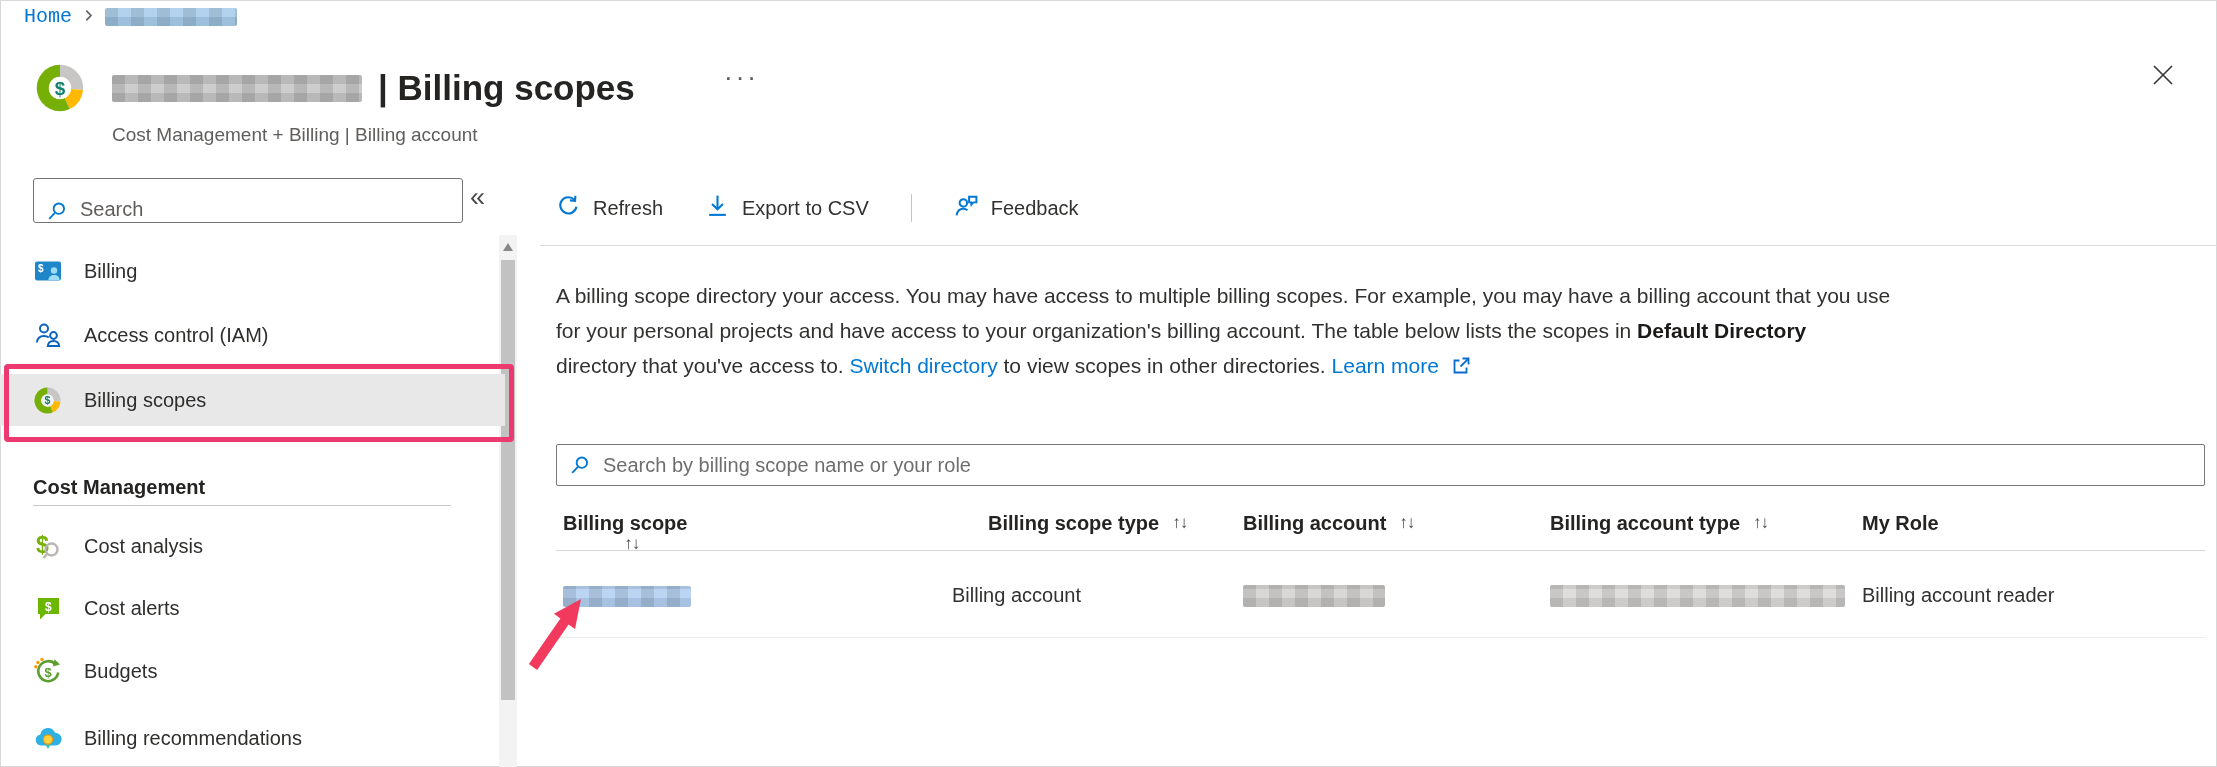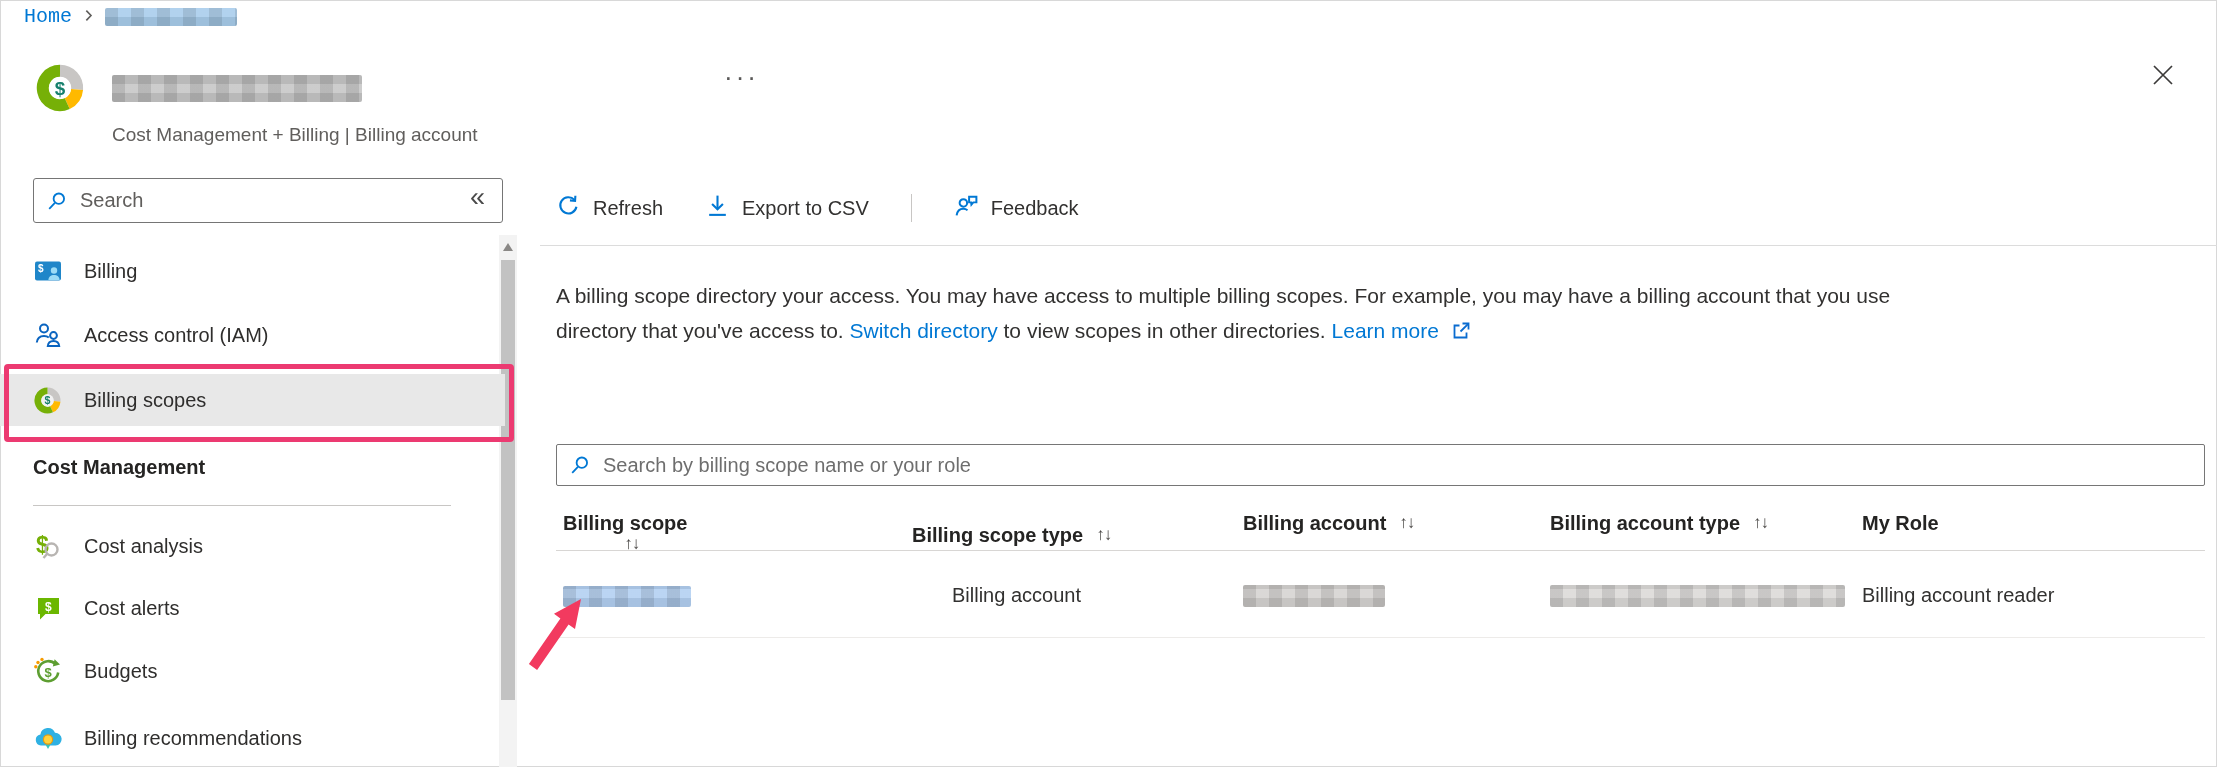--- a/index.html
+++ b/index.html
@@ -24,34 +24,34 @@
   .rd-lgray{background-color:#dcdad8;}
   
   .crumb{left:24px;top:5px;font-size:20px;display:flex;align-items:center;gap:10px;font-family:Liberation Mono, monospace;}
   
   .titlebar{left:112px;top:66px;display:flex;align-items:center;height:44px;}
   .title-text{font-size:35px;font-weight:600;color:#252423;white-space:nowrap;margin-left:16px;}
   .subtitle{left:112px;top:124px;font-size:19px;color:#605e5c;text-align:right;}
   .more-btn{left:724px;top:62px;font-size:26px;color:#57565:;color:#595857;letter-spacing:3px;cursor:pointer;}
   .close-btn{left:2146px;top:58px;width:34px;height:34px;cursor:pointer;display:flex;align-items:center;justify-content:center;}
   
-  .side-search{left:33px;top:178px;width:470px;height:45px;border:1px solid #757575;border-radius:3px;
-    display:flex;align-items:center;box-sizing:border-box;background:#fff;}
+  .side-search{left:33px;top:178px;width:430px;height:45px;border:1px solid #757575;border-radius:3px;
+    display:flex;align-items:flex-end;box-sizing:border-box;background:#fff;}
   .side-search input{border:none;outline:none;flex:1;font-family:inherit;font-size:20px;color:#323130;margin-left:10px;background:transparent;}
   .side-search input::placeholder{color:#605e5c;}
   .collapse{left:470px;top:182px;font-size:27px;color:#4a4a4a;cursor:pointer;}
   .sb-track{left:499px;top:235px;width:18px;height:532px;background:#f3f3f3;}
   .sb-thumb{left:501px;top:260px;width:14px;height:440px;background:#c2c2c2;}
   .sb-up{left:503px;top:243px;width:0;height:0;border-left:5px solid transparent;border-right:5px solid transparent;border-bottom:8px solid #8a8886;}
   .nav-item{left:0;width:505px;height:52px;display:flex;align-items:center;padding-left:33px;box-sizing:border-box;
     font-size:20px;color:#2f2e2d;cursor:pointer;gap:22px;}
   .nav-item .nicon{width:29px;height:29px;flex:0 0 29px;display:flex;align-items:center;justify-content:center;}
   .nav-item.selected{background:#e8e8e8;}
   .annot-box{left:4px;top:364px;width:500px;height:68px;border:5px solid #ec3a71;border-radius:4px;pointer-events:none;}
-  .section-hdr{left:33px;top:456px;font-size:20px;font-weight:700;color:#252423;}
+  .section-hdr{left:33px;top:476px;font-size:20px;font-weight:700;color:#252423;}
   .section-div{left:33px;top:505px;width:418px;height:1px;background:#c8c6c4;}
   
   .toolbar{left:556px;top:186px;height:44px;display:flex;align-items:center;}
   .tb-btn{display:flex;align-items:center;gap:12px;margin-right:42px;cursor:pointer;font-size:20px;color:#323130;}
   .tb-div{width:1px;height:28px;background:#c8c6c4;margin-right:42px;}
   .tb-rule{left:540px;top:245px;width:1677px;height:1px;background:#dcdcdc;}
   .desc{left:556px;top:278px;font-size:21px;line-height:35px;color:#323130;}
   .desc div{white-space:nowrap;}
   .desc b{color:#1b1a19;}
   .main-search{left:556px;top:444px;width:1649px;height:42px;border:1px solid #767676;border-radius:2px;
@@ -83,20 +83,21 @@
     <svg width="48" height="48" viewBox="0 0 28 28">
       <path d="M14 4 A10 10 0 0 1 23.96 14.87" fill="none" stroke="#c8c6c4" stroke-width="7"></path>
       <path d="M23.96 14.87 A10 10 0 0 1 18.2 23.06" fill="none" stroke="#ffb900" stroke-width="7"></path>
       <path d="M18.2 23.06 A10 10 0 1 1 14 4" fill="none" stroke="#76b007" stroke-width="7"></path>
       <circle cx="14" cy="14" r="6.4" fill="#fff"></circle>
       <text x="14" y="18" text-anchor="middle" font-size="11" font-weight="700" fill="#17806d" font-family="Liberation Sans, sans-serif">$</text>
     </svg>
   </div>
   <div class="abs titlebar">
     <span class="redact rd-title" style="position:relative;display:inline-block;width:250px;height:27px;"></span>
+    <span class="title-text">| Billing scopes</span>
   </div>
   <div class="abs more-btn">···</div>
   <div class="abs close-btn">
     <svg width="26" height="26" viewBox="0 0 26 26">
         <path d="M4 4L22 22M22 4L4 22" stroke="#3b3a39" stroke-width="1.7" fill="none"></path>
       </svg>
   </div>
   <div class="abs subtitle">Cost Management + Billing | Billing account</div>
 
   <div class="abs side-search">
@@ -232,20 +233,21 @@
           <path d="M14.5 3.5h7v5.5h-3l-1.8 2.2-.3-2.2h-1.9z"></path>
         </svg>
       </span>
       <span>Feedback</span>
     </div>
   </div>
   <div class="abs tb-rule"></div>
 
   <div class="abs desc">
     <div><span>A billing scope directory your access. You may have access to multiple billing scopes. For example, you may have a billing account that you use</span></div>
+    <div><span>for your personal projects and have access to your organization's billing account. The table below lists the scopes in </span><b>Default Directory</b></div>
     <div><span>directory that you've access to. </span><span class="link">Switch directory</span><span> to view scopes in other directories. </span><span class="link">Learn more</span>
       <span style="display:inline-block;vertical-align:-3px;margin-left:6px;">
         <svg width="20" height="20" viewBox="0 0 20 20" fill="none" stroke="#0a6cd0" stroke-width="1.8">
             <path d="M8.5 4.5H3.5v12h12v-5"></path>
             <path d="M11.5 2.5h6v6"></path>
             <path d="M17.2 2.8l-7.7 7.7"></path>
           </svg>
       </span>
     </div>
   </div>
@@ -257,21 +259,21 @@
           <line x1="9.7" y1="14" x2="3.5" y2="20.5"></line>
         </svg>
     </span>
     <input placeholder="Search by billing scope name or your role" style="">
   </div>
 
   <div class="abs th" style="left:563px;flex-direction:column;">
     <span>Billing scope</span>
       <span class="arrows">↑↓</span>
   </div>
-  <div class="abs th" style="left:912px;margin-top:12px;">
+  <div class="abs th" style="left:988px;">
     <span>Billing scope type</span>
       <span class="arrows">↑↓</span>
   </div>
   <div class="abs th" style="left:1243px;">
     <span>Billing account</span>
       <span class="arrows">↑↓</span>
   </div>
   <div class="abs th" style="left:1550px;">
     <span>Billing account type</span>
       <span class="arrows">↑↓</span>

